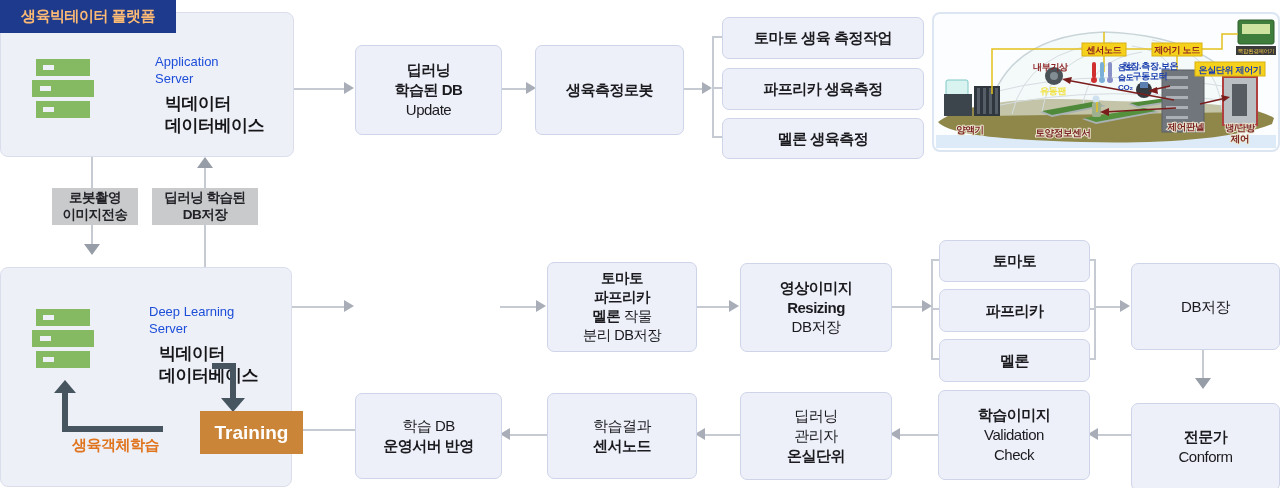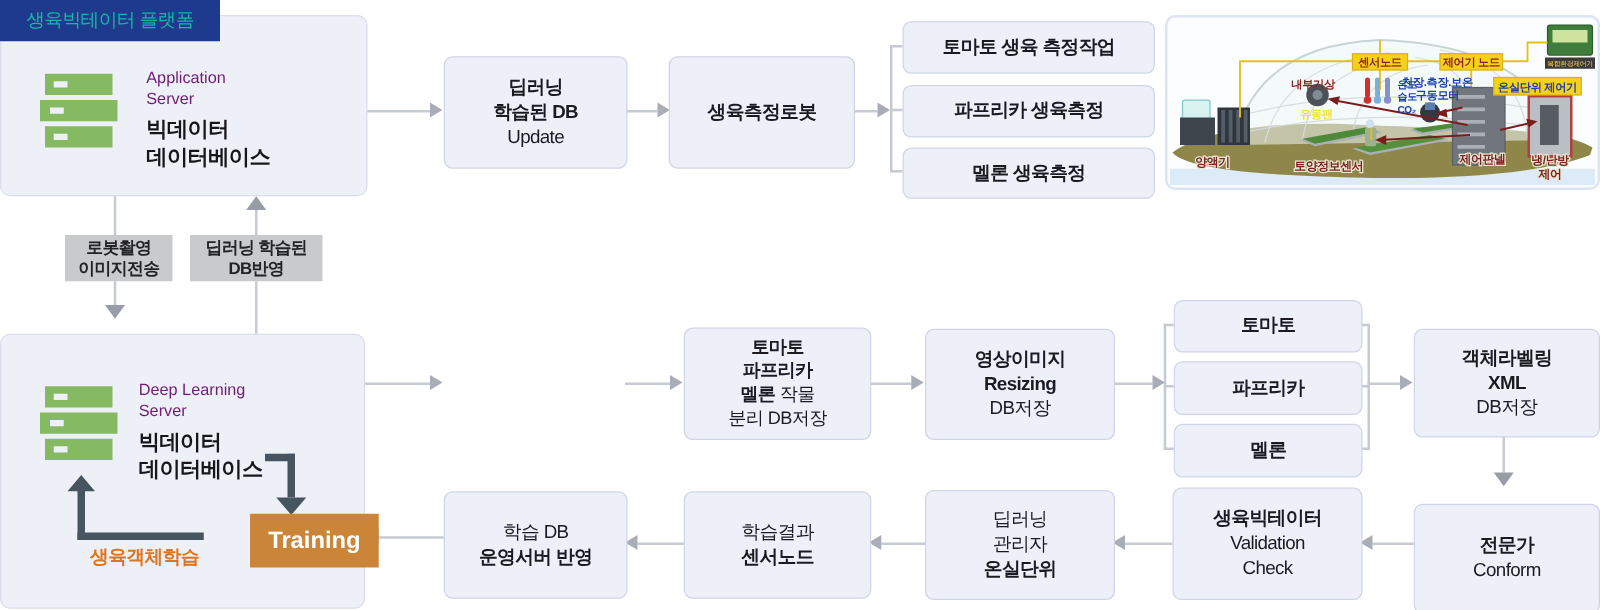--- a/index.html
+++ b/index.html
@@ -1,18 +1,18 @@
 <!DOCTYPE html>
 <html><head>
 <meta charset="utf-8">
 <style>
   html,body{margin:0;padding:0;background:#fff;}
   #stage{position:relative;width:1280px;height:488px;background:#fff;overflow:hidden;
          font-family:"Liberation Sans","DejaVu Sans",sans-serif;color:#1b1b1f;}
-  .hdr{position:absolute;background:#1d3a8c;color:#14b8a6;font-weight:normal;font-size:15px;
+  .hdr{position:absolute;background:#1d3a8c;color:#fdba74;font-weight:bold;font-size:15px;
        display:flex;align-items:center;justify-content:center;z-index:5;letter-spacing:-0.5px;}
   .pbox{position:absolute;background:#eef0f8;border:1px solid #dadeec;border-radius:8px;z-index:1;}
   .box{position:absolute;background:#edf0f9;border:1px solid #cfd5e8;border-radius:7px;
        display:flex;flex-direction:column;align-items:center;justify-content:center;
        text-align:center;font-size:15px;line-height:1.32;white-space:pre-line;z-index:2;letter-spacing:-0.5px;}
   .b{font-weight:bold;}
   .chip{position:absolute;background:#c9cacc;color:#232327;font-size:13.5px;font-weight:bold;
         display:flex;align-items:center;justify-content:center;text-align:center;
         line-height:1.25;white-space:pre-line;z-index:2;letter-spacing:-0.5px;}
   .hline{position:absolute;height:2px;background:#c6cad3;z-index:0;}
@@ -23,23 +23,23 @@
          border-bottom:6px solid transparent;border-right:10px solid #a8adb8;z-index:1;}
   .arr-d{position:absolute;width:0;height:0;border-left:8px solid transparent;
          border-right:8px solid transparent;border-top:11px solid #979da7;z-index:1;}
   .arr-u{position:absolute;width:0;height:0;border-left:8px solid transparent;
          border-right:8px solid transparent;border-bottom:11px solid #979da7;z-index:1;}
   .dk{position:absolute;background:#46555f;z-index:3;}
   .arr-d-dk{position:absolute;width:0;height:0;border-left:12px solid transparent;
             border-right:12px solid transparent;border-top:14px solid #46555f;z-index:3;}
   .arr-u-dk{position:absolute;width:0;height:0;border-left:11px solid transparent;
             border-right:11px solid transparent;border-bottom:13px solid #46555f;z-index:3;}
-  .srv-type{color:#701a75;font-size:13px;line-height:1.3;white-space:pre-line;}
+  .srv-type{color:#1d4ed8;font-size:13px;line-height:1.3;white-space:pre-line;margin-left:38px;}
   .srv-name{color:#17171a;font-size:17px;font-weight:bold;line-height:1.32;white-space:pre-line;
-            margin-top:5px;letter-spacing:-0.5px;}
+            margin-top:5px;letter-spacing:-0.5px;margin-left:48px;}
   .training{position:absolute;background:#ca8539;color:#fff;font-weight:bold;font-size:19px;
             display:flex;align-items:center;justify-content:center;z-index:4;margin-left:37px;}
   .loop-label{position:absolute;color:#e0741d;font-weight:bold;font-size:15px;z-index:4;letter-spacing:-0.5px;}
   .gh{position:absolute;z-index:2;}
   svg text{letter-spacing:-0.3px;}
 </style>
 </head>
 <body>
 
 <div id="stage">
@@ -199,21 +199,21 @@
 
   <div class="vline" style="left:91px;top:155px;height:33px;"></div>
   <div class="chip" style="left:52px;top:188px;width:86px;height:37px;">로봇촬영
 이미지전송</div>
   <div class="vline" style="left:91px;top:225px;height:19px;"></div>
   <div class="arr-d" style="left:84px;top:244px;"></div>
 
   <div class="arr-u" style="left:197px;top:157px;"></div>
   <div class="vline" style="left:204px;top:168px;height:20px;"></div>
   <div class="chip" style="left:152px;top:188px;width:106px;height:37px;">딥러닝 학습된
-DB반영</div>
+DB저장</div>
   <div class="vline" style="left:204px;top:225px;height:42px;"></div>
 
   <div class="pbox" style="left:0px;top:267px;width:290px;height:218px;"></div>
 
   <svg class="gh" style="left:31px;top:307px;" width="64" height="64" viewBox="0 0 64 64">
     <rect x="5" y="2" width="54" height="17" fill="#85ba62"></rect>
     <rect x="1" y="23" width="62" height="17" fill="#85ba62"></rect>
     <rect x="5" y="44" width="54" height="17" fill="#85ba62"></rect>
     <rect x="12" y="8" width="11" height="5" fill="#eef0f8"></rect>
     <rect x="9" y="29" width="11" height="5" fill="#eef0f8"></rect>
@@ -277,38 +277,36 @@
   </div>
 
   <div class="hline" style="left:1088px;top:259px;width:8px;"></div>
   <div class="hline" style="left:1088px;top:308px;width:8px;"></div>
   <div class="hline" style="left:1088px;top:358px;width:8px;"></div>
   <div class="vline" style="left:1094px;top:259px;height:101px;"></div>
   <div class="hline" style="left:1094px;top:306px;width:26px;"></div>
   <div class="arr-r" style="left:1120px;top:300px;"></div>
 
   <div class="box" style="left:1131px;top:263px;width:147px;height:85px;">
-    <span class="b">객체라벨링
-XML</span>
     <span>DB저장</span>
   </div>
 
   <div class="vline" style="left:1202px;top:348px;height:30px;"></div>
   <div class="arr-d" style="left:1195px;top:378px;"></div>
 
   <div class="box" style="left:1131px;top:392px;width:147px;height:86px;margin-top:11px;">
     <span class="b">전문가</span>
     <span>Conform</span>
   </div>
 
   <div class="hline" style="left:1098px;top:434px;width:33px;"></div>
   <div class="arr-l" style="left:1088px;top:428px;"></div>
 
   <div class="box" style="left:938px;top:390px;width:150px;height:88px;">
-    <span class="b">생육빅테이터</span>
+    <span class="b">학습이미지</span>
     <span>Validation
 Check</span>
   </div>
 
   <div class="hline" style="left:900px;top:434px;width:38px;"></div>
   <div class="arr-l" style="left:890px;top:428px;"></div>
 
   <div class="box" style="left:740px;top:392px;width:150px;height:86px;">
     <span>딥러닝
 관리자</span>

